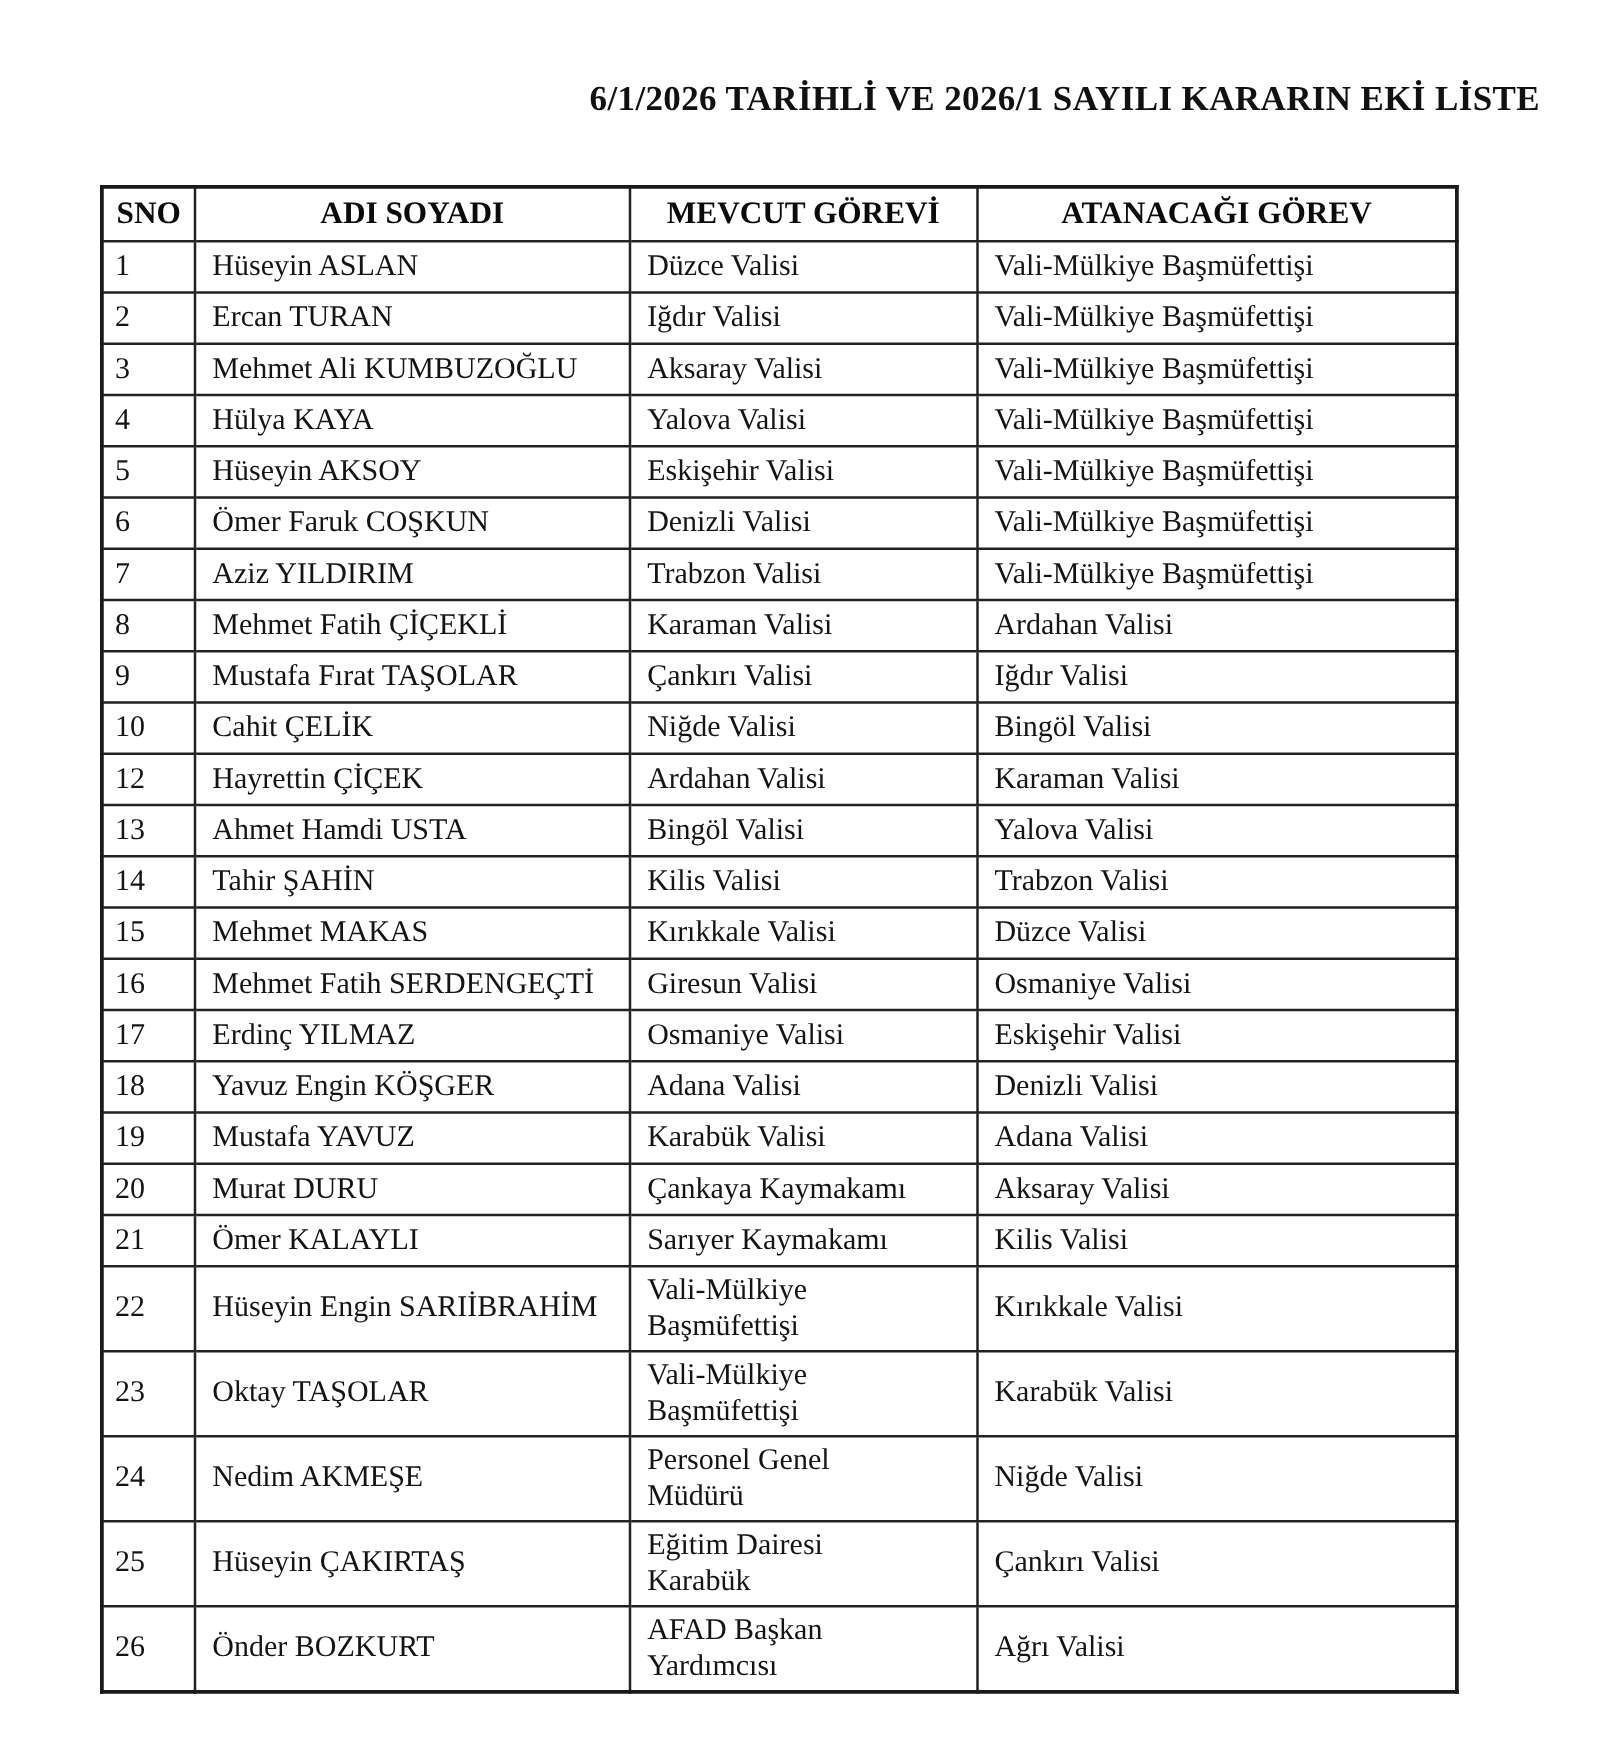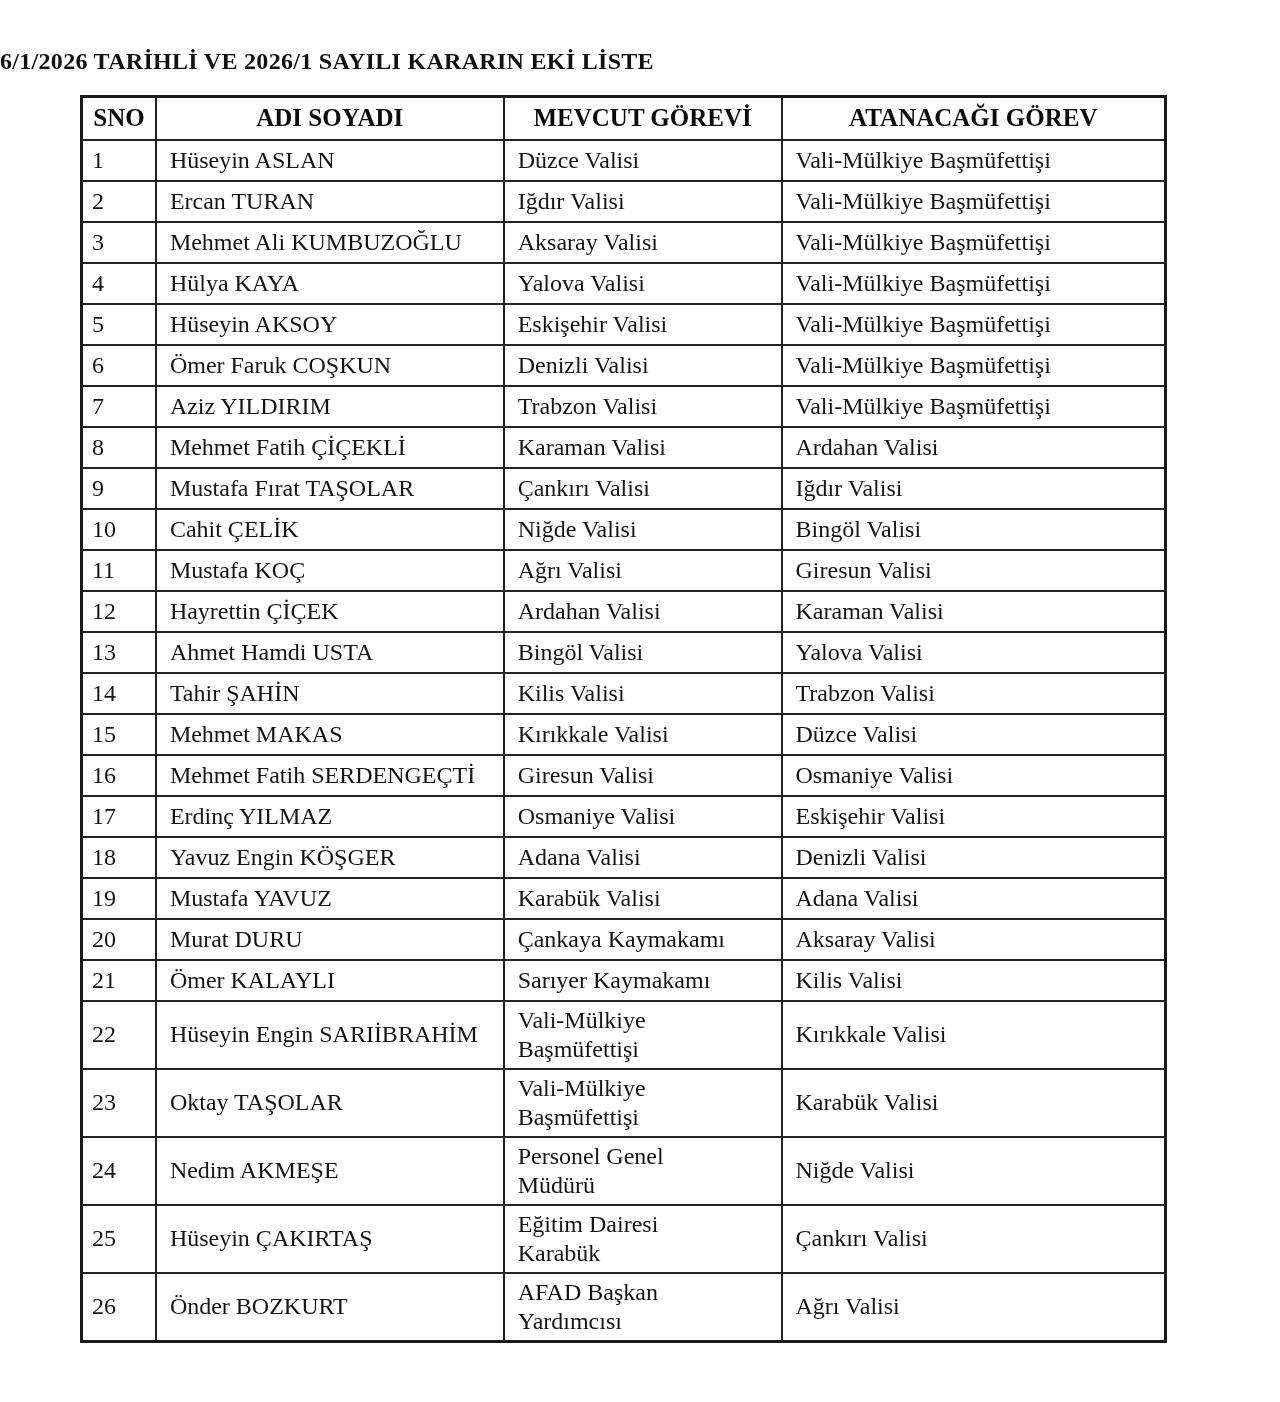--- a/index.html
+++ b/index.html
@@ -13,30 +13,30 @@
   }
   .page {
     position: relative;
     width: 1280px;
     height: 1402px;
     background: #ffffff;
     overflow: hidden;
   }
   .title {
     margin: 0;
-    padding-top: 48px;
+    padding-top: 64px;
     width: 1232px;
-    text-align: left;
-    font-size: 24px;
+    text-align: right;
+    font-size: 28px;
     font-weight: 700;
     letter-spacing: 0.3px;
     color: #111111;
   }
   table.list-table {
-    margin: 20px 0 0 80px;
+    margin: 52px 0 0 80px;
     width: 1087px;
     border-collapse: collapse;
     table-layout: fixed;
     border: 3px solid #1a1a1a;
   }
   th, td {
     border: 2px solid #222222;
     overflow: hidden;
   }
   th {
@@ -133,26 +133,20 @@
           <td class="c2">Çankırı Valisi</td>
           <td class="c3">Iğdır Valisi</td>
         </tr>
         <tr>
           <td class="c0">10</td>
           <td class="c1">Cahit ÇELİK</td>
           <td class="c2">Niğde Valisi</td>
           <td class="c3">Bingöl Valisi</td>
         </tr>
         <tr>
-          <td class="c0">11</td>
-          <td class="c1">Mustafa KOÇ</td>
-          <td class="c2">Ağrı Valisi</td>
-          <td class="c3">Giresun Valisi</td>
-        </tr>
-        <tr>
           <td class="c0">12</td>
           <td class="c1">Hayrettin ÇİÇEK</td>
           <td class="c2">Ardahan Valisi</td>
           <td class="c3">Karaman Valisi</td>
         </tr>
         <tr>
           <td class="c0">13</td>
           <td class="c1">Ahmet Hamdi USTA</td>
           <td class="c2">Bingöl Valisi</td>
           <td class="c3">Yalova Valisi</td>

